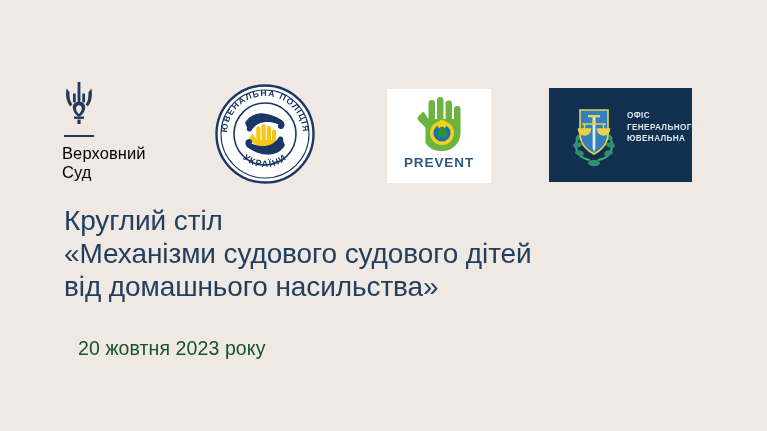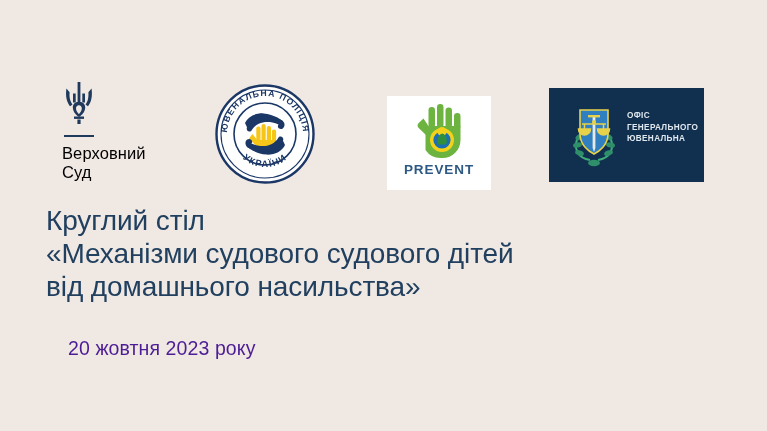--- a/index.html
+++ b/index.html
@@ -63,21 +63,21 @@
     left: 215px;
     top: 6px;
     width: 100px;
     height: 100px;
   }
 
   
   #prevent-card {
     position: absolute;
     left: 387px;
-    top: 18px;
+    top: 11px;
     width: 104px;
     height: 94px;
     background: #ffffff;
   }
   #prevent-mark {
     position: absolute;
     left: 0;
     top: 4px;
     width: 104px;
     height: 62px;
@@ -95,21 +95,20 @@
   }
 
   
   #pgo-panel {
     position: absolute;
     left: 549px;
     top: 10px;
     width: 143px;
     height: 94px;
     background: #11304f;
-    padding-left: 12px;
   }
   #pgo-emblem {
     position: absolute;
     left: 17px;
     top: 16px;
     width: 56px;
     height: 64px;
   }
   #pgo-text {
     position: absolute;
@@ -122,37 +121,37 @@
     font-size: 8.2px;
     font-weight: bold;
     line-height: 11.5px;
     letter-spacing: .35px;
     white-space: nowrap;
   }
 
   
   #headline {
     position: absolute;
-    left: 46px;
+    left: 64px;
     top: 204px;
     width: 600px;
   }
   .headline-line {
     color: #21405f;
     font-size: 28px;
     line-height: 33px;
     letter-spacing: -.1px;
     white-space: nowrap;
   }
 
   #event-date {
     position: absolute;
-    left: 68px;
+    left: 78px;
     top: 337px;
-    color: #4c1d95;
+    color: #14532d;
     font-size: 19.5px;
     letter-spacing: .1px;
     white-space: nowrap;
   }
 </style>
 </head>
 <body>
 
 <div id="slide">
 

